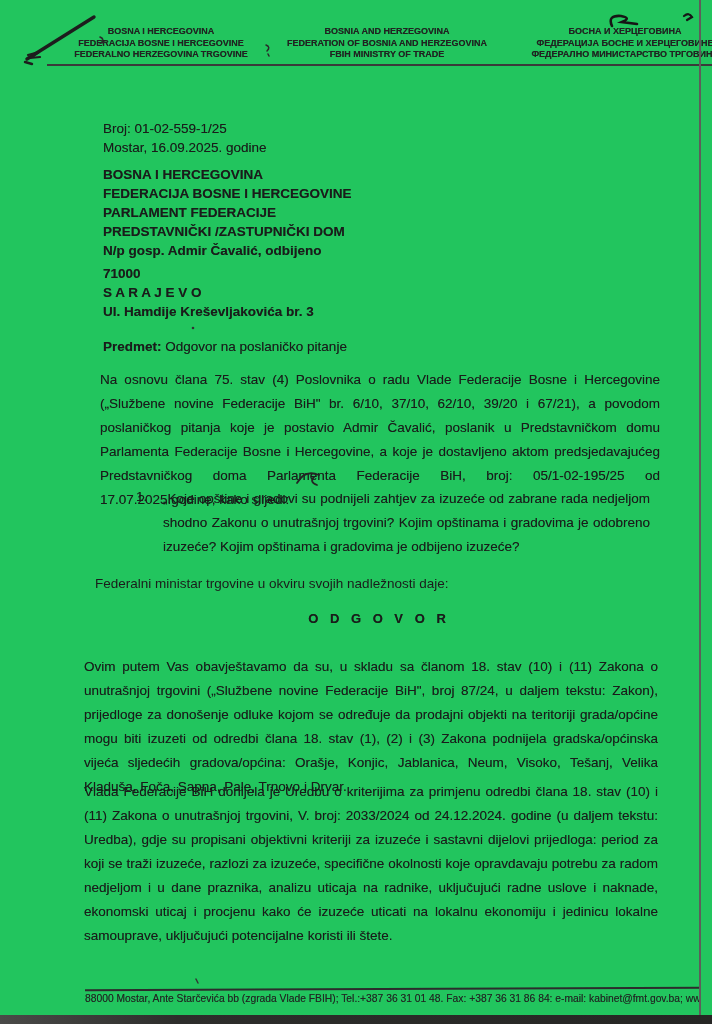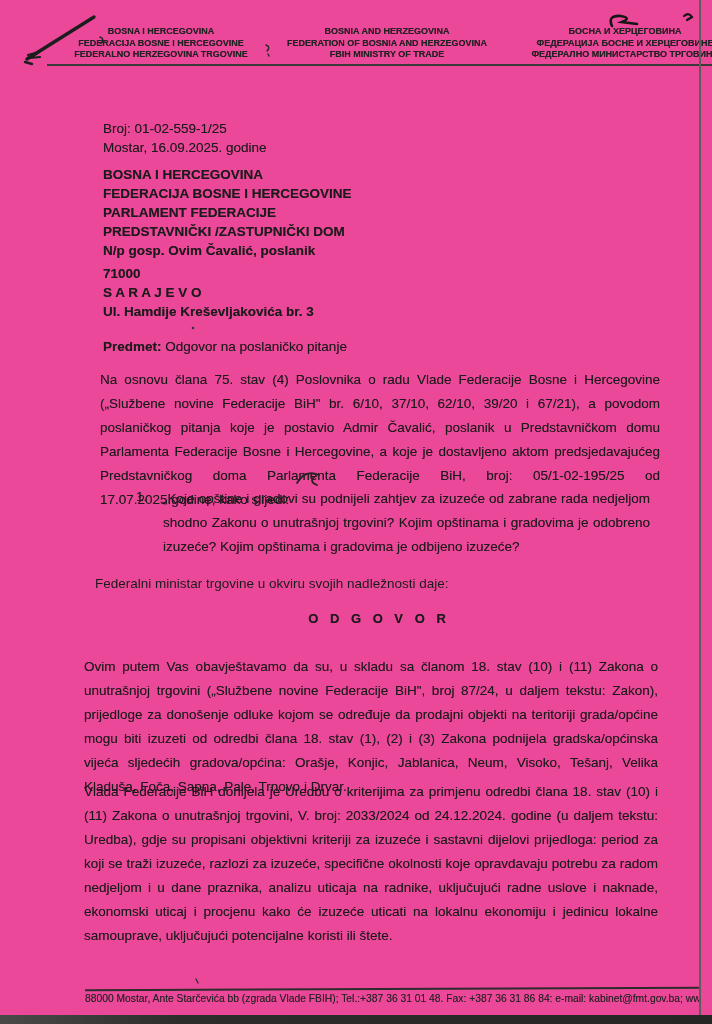--- a/index.html
+++ b/index.html
@@ -1,20 +1,20 @@
 <!DOCTYPE html>
 <html lang="bs"><head>
 <meta charset="utf-8">
 <style>
   html, body { margin: 0; padding: 0; background: #888; }
   .page {
     position: relative;
     width: 712px; height: 1024px;
     margin: 0 auto;
-    background: #ec4899;
+    background: #22c55e;
     font-family: "Liberation Sans", sans-serif;
     color: #1b1b1b;
     overflow: hidden;
     -webkit-font-smoothing: antialiased;
   }
   .page * { box-sizing: border-box; }
 
   
   .letterhead-col {
     position: absolute; top: 26px;
@@ -109,21 +109,21 @@
   <div class="blk meta-block">
     <div>Broj: 01-02-559-1/25</div>
     <div>Mostar, 16.09.2025. godine</div>
   </div>
 
   <div class="blk recipient-block bold">
     <div>BOSNA I HERCEGOVINA</div>
     <div>FEDERACIJA BOSNE I HERCEGOVINE</div>
     <div>PARLAMENT  FEDERACIJE</div>
     <div>PREDSTAVNIČKI /ZASTUPNIČKI  DOM</div>
-    <div>N/p  gosp. Ovim Čavalić, poslanik</div>
+    <div>N/p  gosp. Admir Čavalić, odbijeno</div>
   </div>
 
   <div class="blk address-block bold">
     <div>71000</div>
     <div>S A R A J E V O</div>
     <div>Ul. Hamdije Kreševljakovića  br. 3</div>
   </div>
 
   <div class="blk subject-block">
     <span class="bold">Predmet:</span><span> Odgovor na poslaničko pitanje</span>

